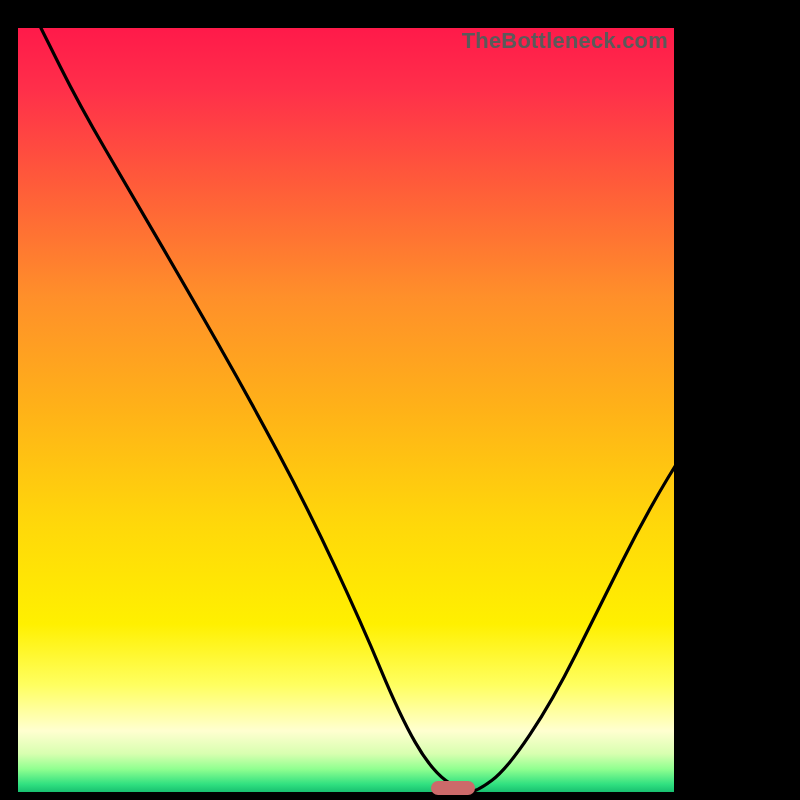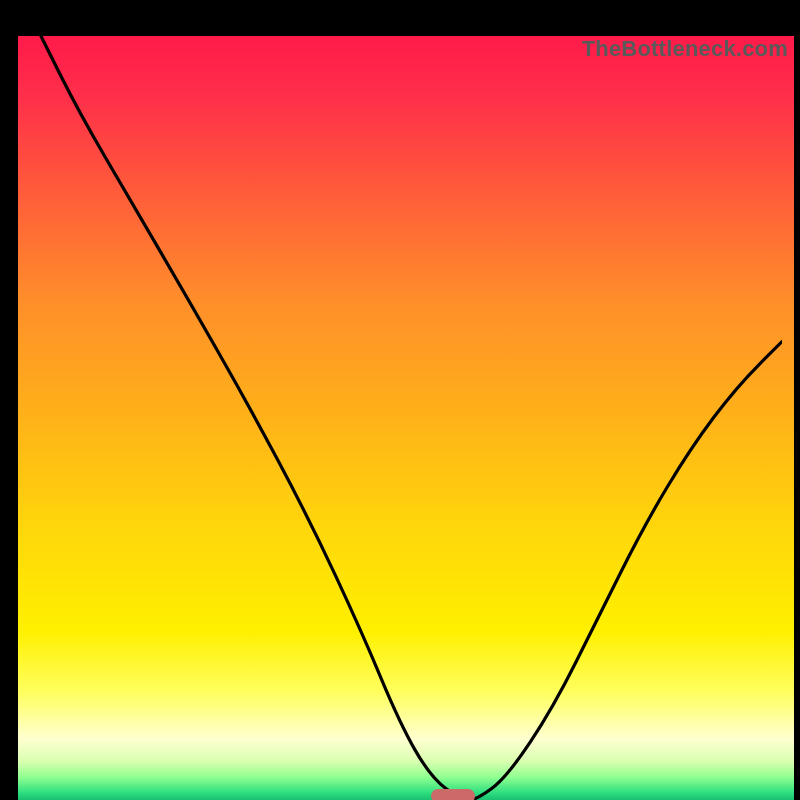--- a/index.html
+++ b/index.html
@@ -6,22 +6,22 @@
     margin: 0;
     padding: 0;
     width: 800px;
     height: 800px;
     background: #000;
     overflow: hidden;
   }
   .frame {
     position: absolute;
     left: 18px;
-    top: 36px;
-    width: 776px;
+    top: 28px;
+    width: 656px;
     height: 764px;
     background: linear-gradient(to bottom,
       #ff1a4a 0%,
       #ff2f4a 8%,
       #ff5a3a 20%,
       #ff8f2a 35%,
       #ffb218 50%,
       #ffd80a 65%,
       #fff000 78%,
       #ffff60 86%,

